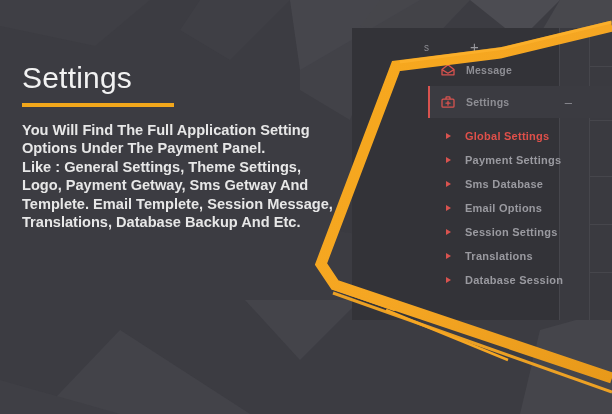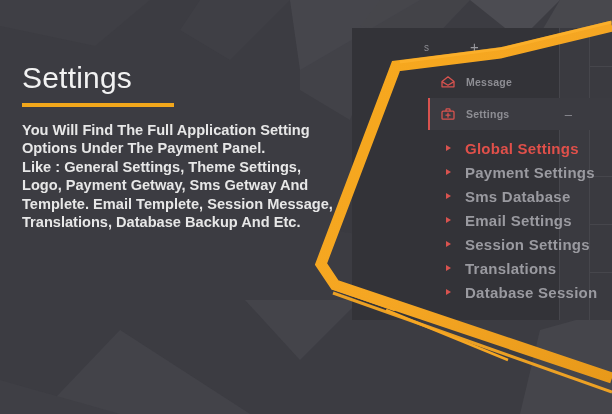--- a/index.html
+++ b/index.html
@@ -27,35 +27,35 @@
   
   .ui-panel{position:absolute;left:352px;top:0;width:260px;height:414px;z-index:6;}
   .ui-bg{position:absolute;left:0;top:28px;width:260px;height:292px;background:#333338;}
   .ui-rightcol{position:absolute;left:207px;top:28px;width:53px;height:292px;background:#3a3a40;}
   .grid-line{position:absolute;background:#46464c;}
 
   .topbar{position:absolute;left:72px;top:36px;height:26px;width:188px;}
   .topbar .tb-text{position:absolute;left:0;top:6px;font-size:10px;color:#8d8d93;}
   .topbar .plus{position:absolute;left:46px;top:0px;font-size:15px;color:#9a9aa0;line-height:22px;}
 
-  .menu{position:absolute;left:76px;top:66px;width:184px;}
+  .menu{position:absolute;left:76px;top:54px;width:184px;}
 
   .m-row{position:relative;height:32px;display:flex;align-items:center;padding-left:12px;box-sizing:border-box;}
   .m-row.active{background:#3b3b41;}
   .m-row.active:before{content:"";position:absolute;left:0;top:0;bottom:0;width:2px;background:#d9534f;}
   .m-ico{width:16px;height:16px;margin-right:10px;flex:0 0 16px;display:block;}
   .m-lab{font-size:10.5px;color:#8e8e94;font-weight:700;letter-spacing:.25px;}
   .m-toggle{position:absolute;right:40px;top:50%;transform:translateY(-50%);
             font-size:13px;color:#8e8e94;line-height:1;}
 
   .sub{margin-top:6px;}
   .s-row{position:relative;height:24px;display:flex;align-items:center;padding-left:18px;box-sizing:border-box;}
   .s-bullet{width:0;height:0;border-left:5px solid #d9534f;border-top:3.5px solid transparent;
             border-bottom:3.5px solid transparent;margin-right:9px;flex:0 0 5px;}
-  .s-lab{font-size:15px;color:#9a9aa0;font-weight:700;letter-spacing:.25px;white-space:nowrap;}
+  .s-lab{font-size:11px;color:#9a9aa0;font-weight:700;letter-spacing:.25px;white-space:nowrap;}
   .s-row.current .s-lab{color:#e0504a;}
 
   
   .frame-svg{position:absolute;inset:0;width:612px;height:414px;z-index:30;pointer-events:none;}
 </style>
 </head>
 <body>
 
 <div id="stage">
 
@@ -133,21 +133,21 @@
         <div class="s-row">
           <span class="s-bullet"></span>
           <span class="s-lab">Payment Settings</span>
         </div>
         <div class="s-row">
           <span class="s-bullet"></span>
           <span class="s-lab">Sms Database</span>
         </div>
         <div class="s-row">
           <span class="s-bullet"></span>
-          <span class="s-lab">Email Settings</span>
+          <span class="s-lab">Email Options</span>
         </div>
         <div class="s-row">
           <span class="s-bullet"></span>
           <span class="s-lab">Session Settings</span>
         </div>
         <div class="s-row">
           <span class="s-bullet"></span>
           <span class="s-lab">Translations</span>
         </div>
         <div class="s-row">

